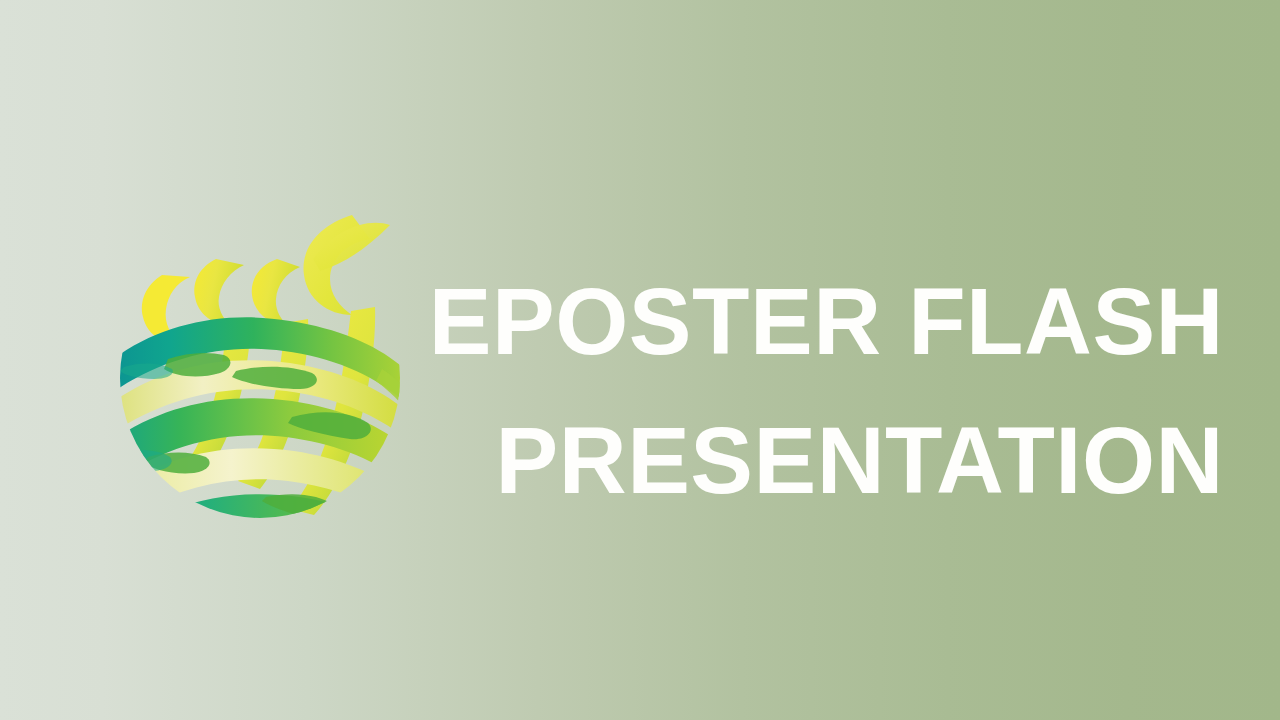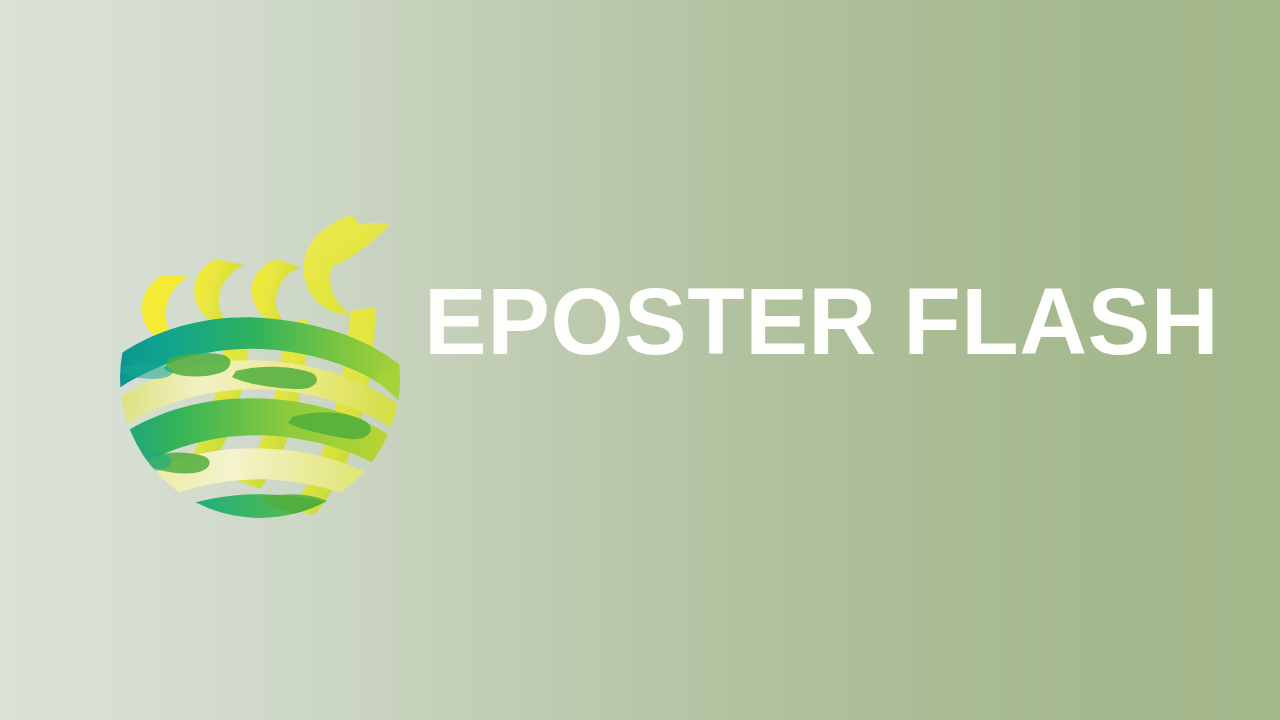--- a/index.html
+++ b/index.html
@@ -16,20 +16,21 @@
     font-family: "Liberation Sans", sans-serif;
     background: linear-gradient(90deg,
         #dae1d7 0%,
         #d8dfd4 8%,
         #cdd7c6 24%,
         #bfcbb1 42%,
         #b2c2a0 58%,
         #a9bc94 74%,
         #a4b88d 88%,
         #a2b78a 100%);
+    text-align: right;
   }
 
   
   .logo-wrap {
     position: absolute;
     left: 114px;
     top: 203px;
     width: 292px;
     height: 318px;
   }
@@ -187,15 +188,16 @@
 
       <g clip-path="url(#globeClip)" opacity="0.9">
         <path d="M262 178 C286 196 300 214 308 234 L318 226 C308 200 290 180 268 166 Z" fill="#a7d23a"></path>
         <path d="M268 268 C290 286 304 304 312 322 L320 312 C310 288 292 268 272 256 Z" fill="#8ec93f"></path>
       </g>
     </svg>
   </div>
 
   <div class="title-block">
     <span class="title-line">EPOSTER FLASH</span>
+    <span class="title-line">PRESENTATION</span>
   </div>
 
 </div>
 
 </body></html>

